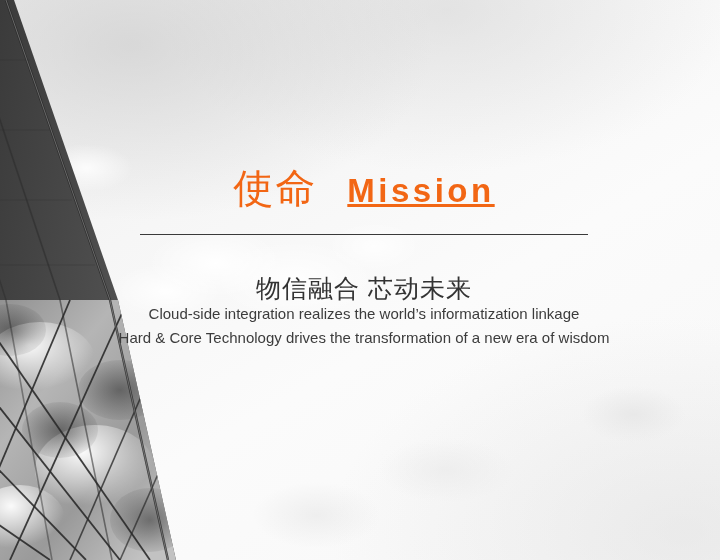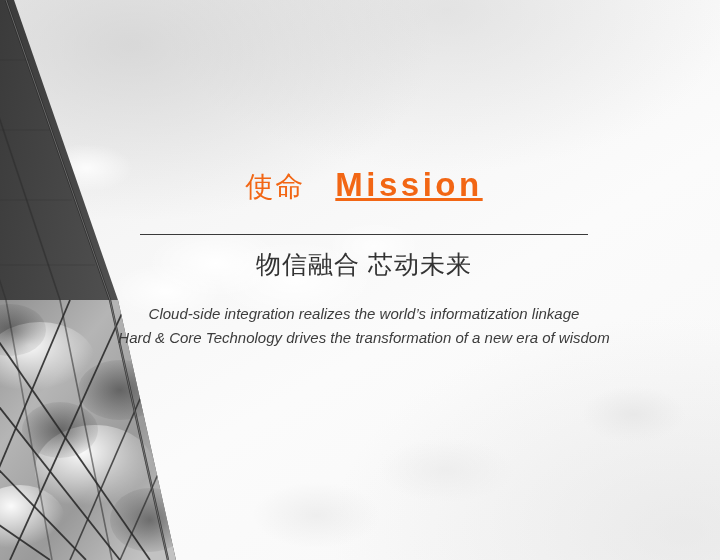--- a/index.html
+++ b/index.html
@@ -75,21 +75,21 @@
     position: absolute;
     left: 140px;
     top: 168px;
     width: 448px;
     display: flex;
     align-items: baseline;
     justify-content: center;
     white-space: nowrap;
   }
   .headline-cn {
-    font-size: 28px;
+    font-size: 40px;
     line-height: 1;
     font-weight: 400;
     color: #F26614;
     letter-spacing: 2px;
   }
   .headline-en {
     font-size: 33px;
     line-height: 1;
     font-weight: 700;
     color: #F26614;
@@ -103,21 +103,21 @@
     left: 140px;
     top: 234px;
     width: 448px;
     height: 0;
     border-top: 1.6px solid #3a3a3a;
   }
 
   .subtitle {
     position: absolute;
     left: 140px;
-    top: 248px;
+    top: 272px;
     width: 448px;
     text-align: center;
     font-size: 25px;
     line-height: 1.35;
     color: #333333;
     letter-spacing: 1px;
     white-space: nowrap;
   }
 
   .tagline {
@@ -125,21 +125,20 @@
     left: 60px;
     top: 302px;
     width: 608px;
     text-align: center;
   }
   .tagline-line {
     font-size: 15px;
     line-height: 24px;
     color: #3c3c3c;
     white-space: nowrap;
-    font-style: italic;
   }
 </style>
 </head>
 <body>
 
 <div class="stage">
 
   <div class="bg">
     <div class="sky"></div>
     <div class="clouds"></div>

